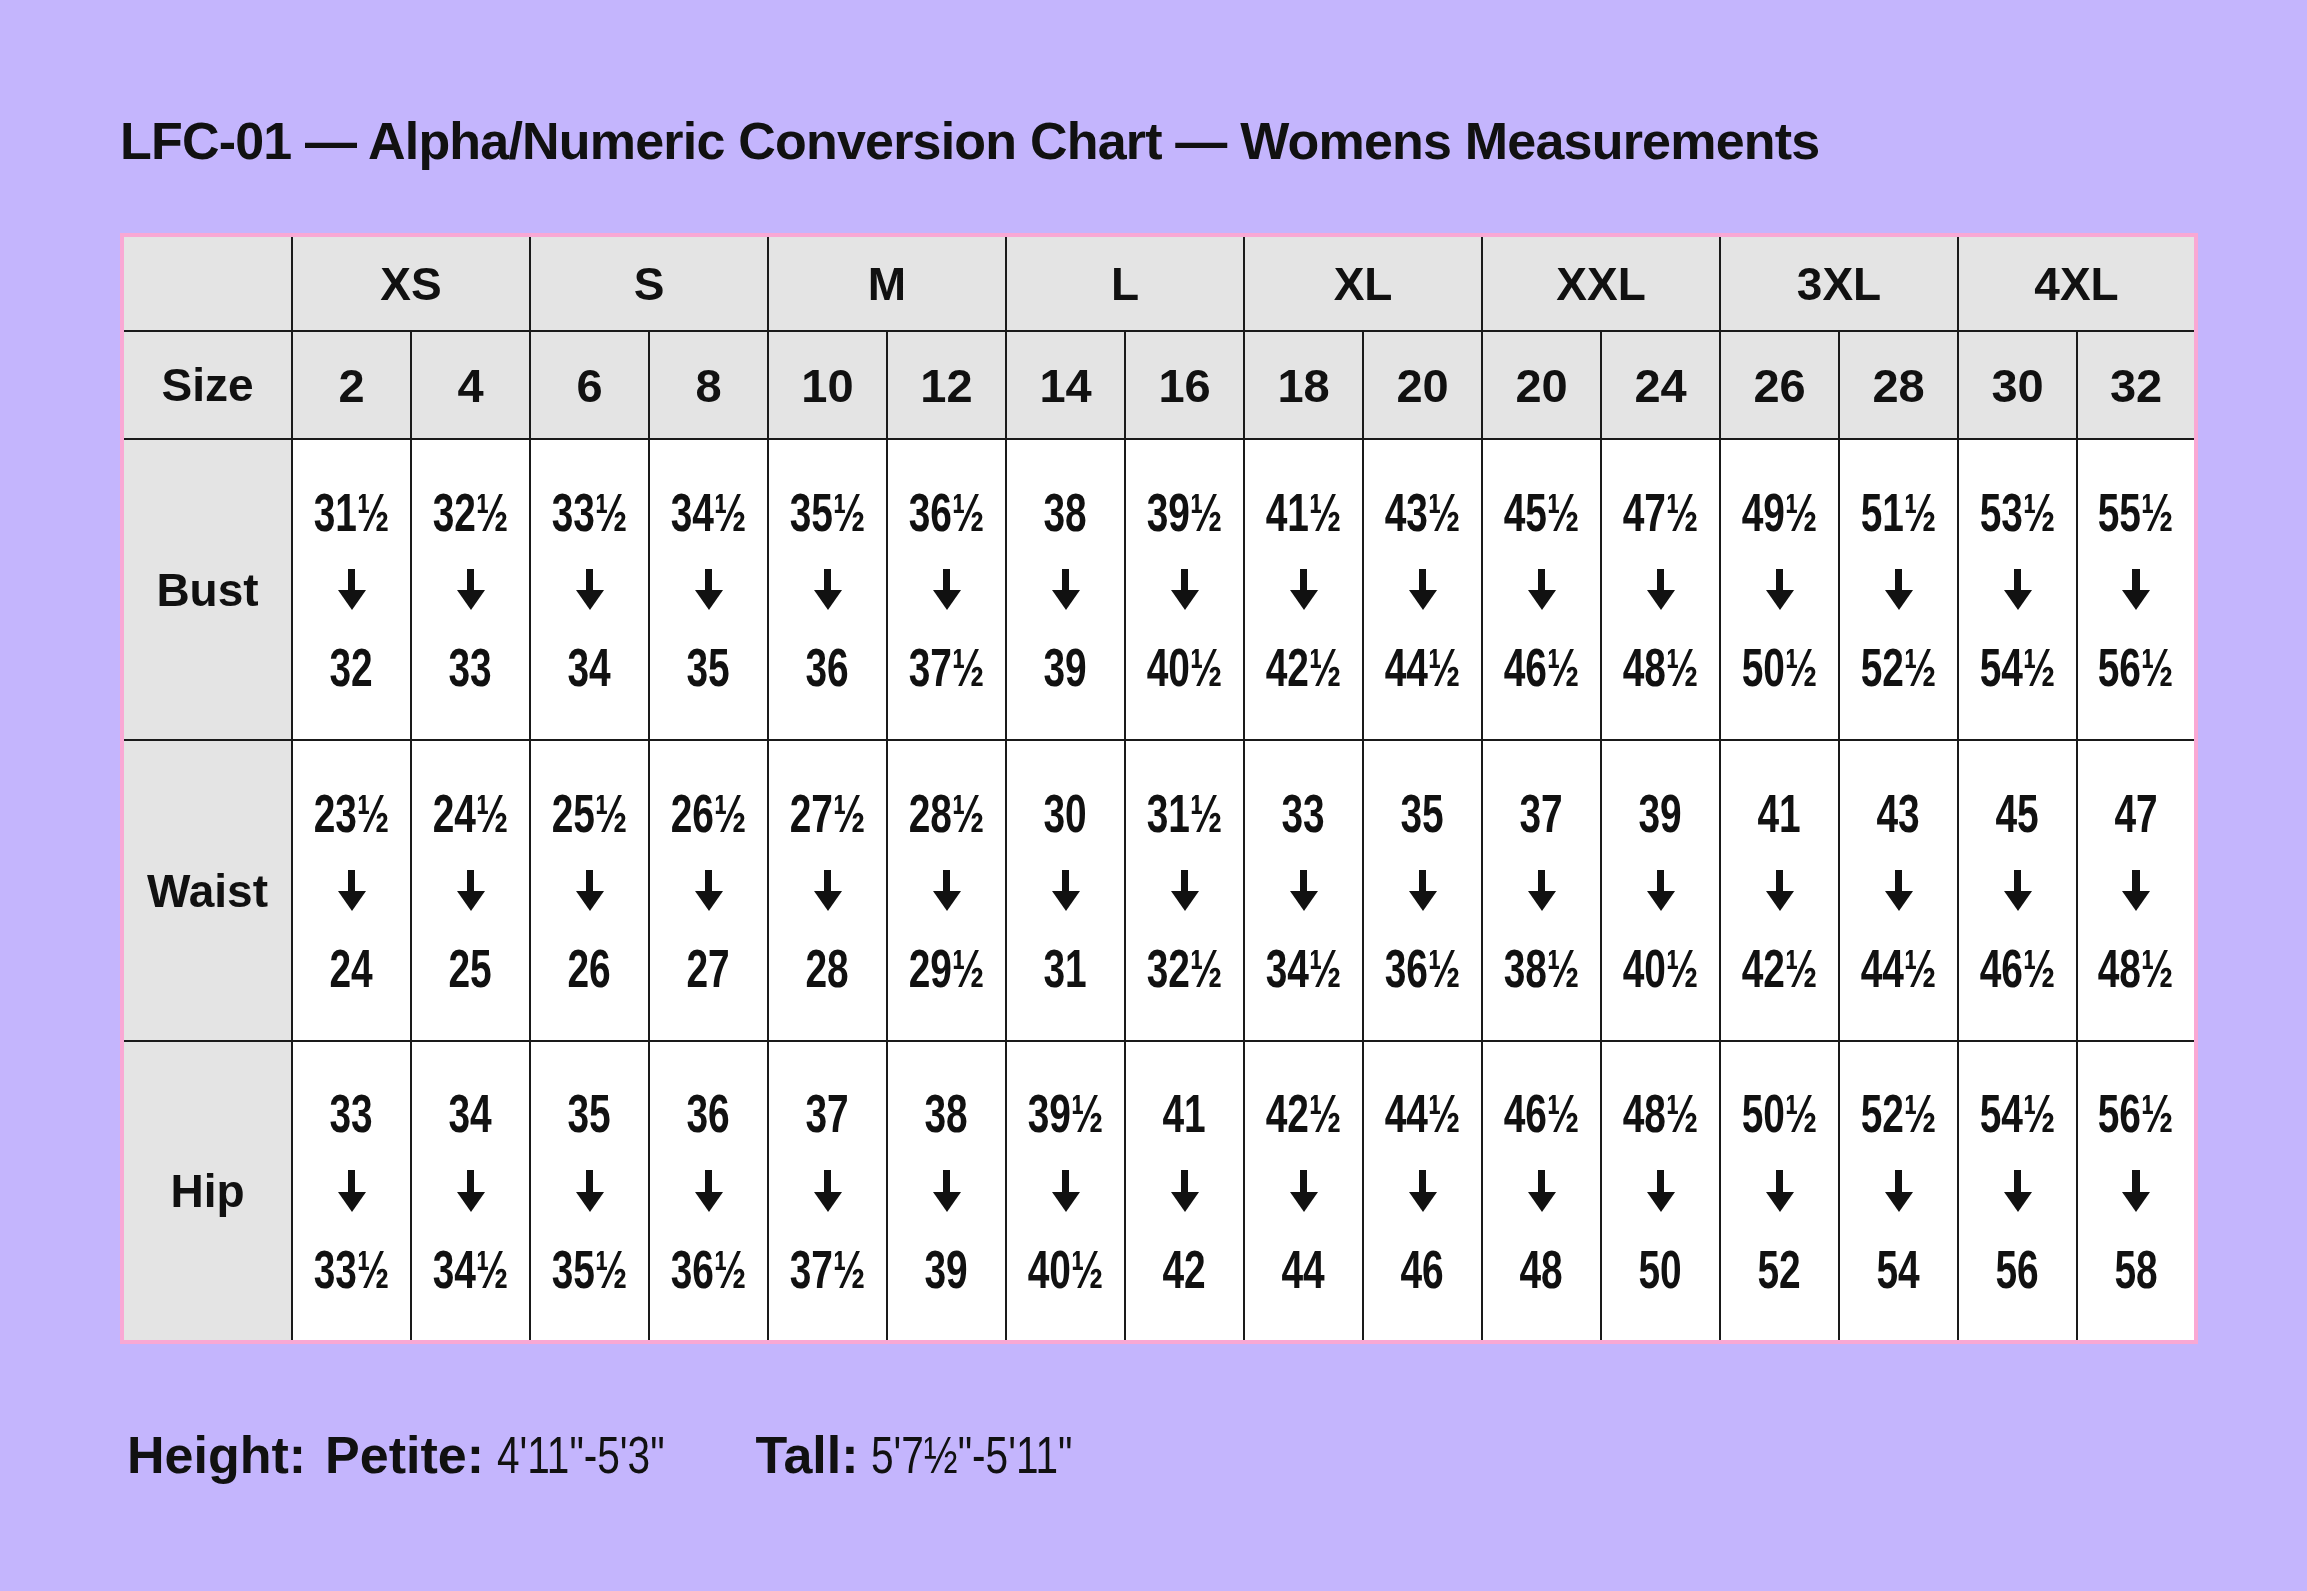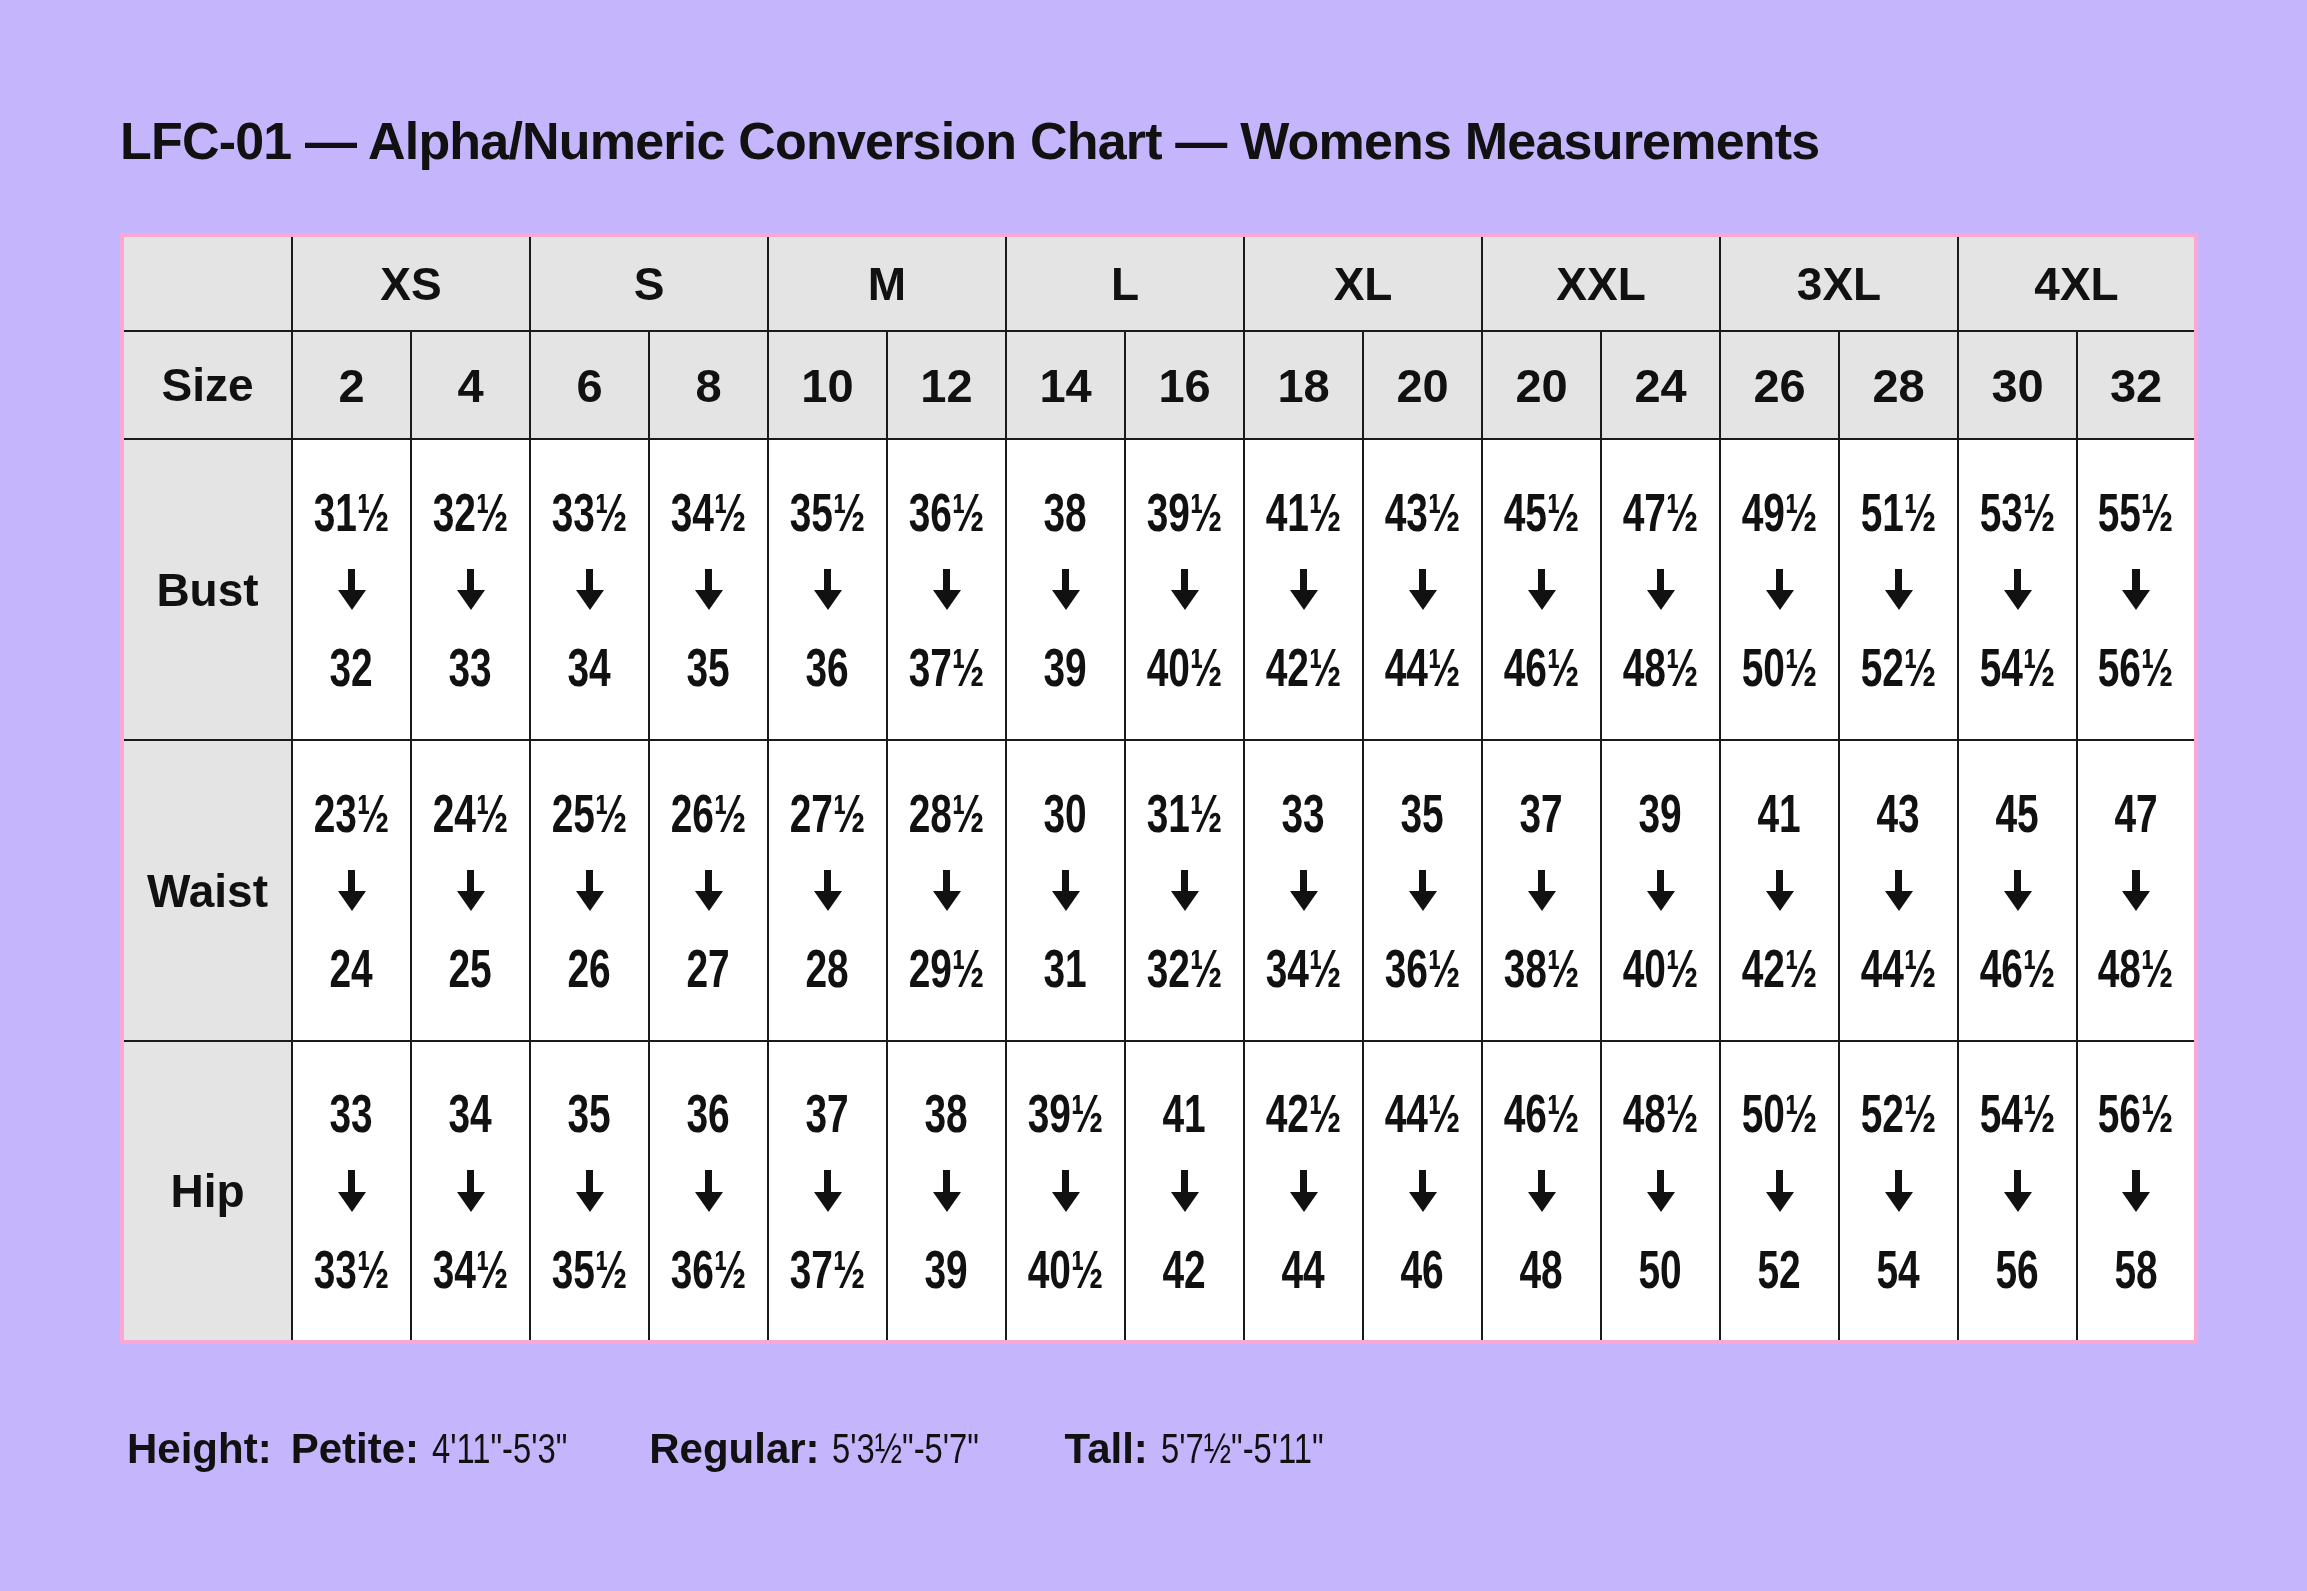--- a/index.html
+++ b/index.html
@@ -53,21 +53,21 @@
   .arrow .stem{display:block;width:7.1px;height:21.4px;background:#111111;}
   .arrow .head{
     display:block;width:0;height:0;
     border-left:14.2px solid transparent;border-right:14.2px solid transparent;
     border-top:20px solid #111111;
   }
 
   .footer{
     position:absolute;left:127px;top:1425px;
     display:flex;align-items:flex-start;white-space:nowrap;
-    font-size:42px;color:#111111;
+    font-size:52px;color:#111111;
   }
   .footer .lbl{font-weight:bold;}
   .footer .seg{display:inline-flex;align-items:baseline;margin-left:19px;}
   .footer .seg + .seg{margin-left:44px;}
   .footer .rng{
     margin-left:12.7px;font-weight:normal;
     display:inline-block;transform:scaleX(0.78);transform-origin:left center;
   }
 </style>
 </head>
@@ -622,23 +622,19 @@
       </tbody>
   </table>
 
   <div class="footer">
     <span class="lbl">Height:</span>
     <span class="seg">
       <span class="lbl">Petite:</span>
       <span class="rng">4'11"-5'3"</span>
     </span>
     <span class="seg">
-      <span class="lbl">Regular:</span>
-      <span class="rng">5'3½"-5'7"</span>
-    </span>
-    <span class="seg">
       <span class="lbl">Tall:</span>
       <span class="rng">5'7½"-5'11"</span>
     </span>
   </div>
 
 </div>
 
 
 </body></html>

